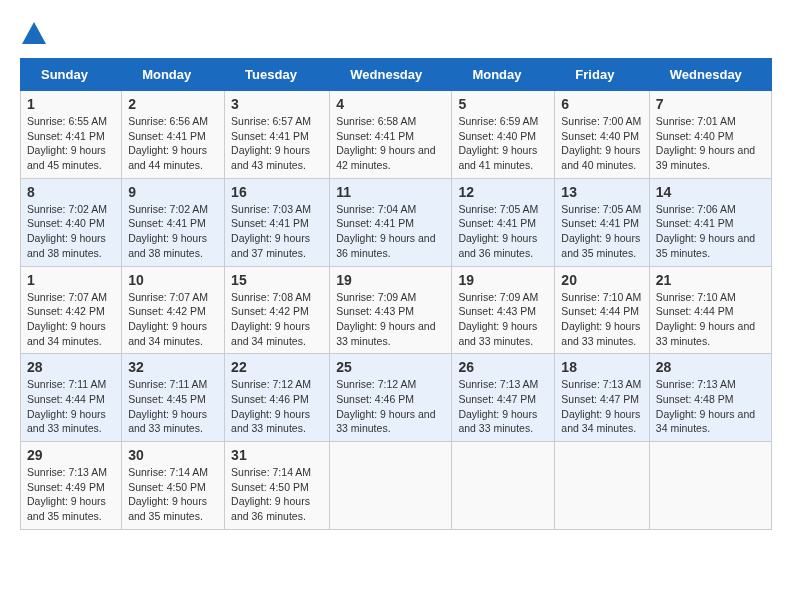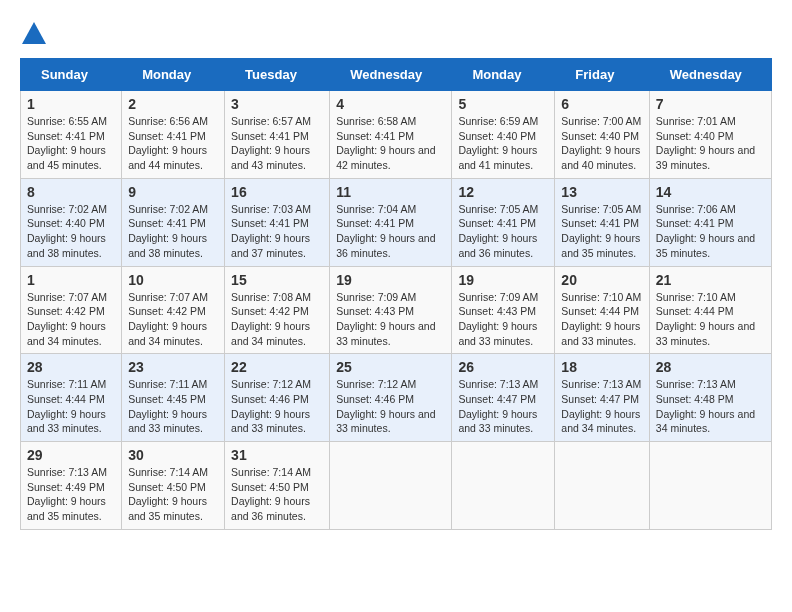--- a/index.html
+++ b/index.html
@@ -300,21 +300,21 @@
       <tr>
         <td>
           <span class="day-num">28</span>
         <div class="day-info">
           Sunrise: 7:11 AM<br>
           Sunset: 4:44 PM<br>
           Daylight: 9 hours and 33 minutes.
         </div>
         </td>
         <td>
-          <span class="day-num">23</span>
+          <span class="day-num">32</span>
         <div class="day-info">
           Sunrise: 7:11 AM<br>
           Sunset: 4:45 PM<br>
           Daylight: 9 hours and 33 minutes.
         </div>
         </td>
         <td>
           <span class="day-num">22</span>
         <div class="day-info">
           Sunrise: 7:12 AM<br>

